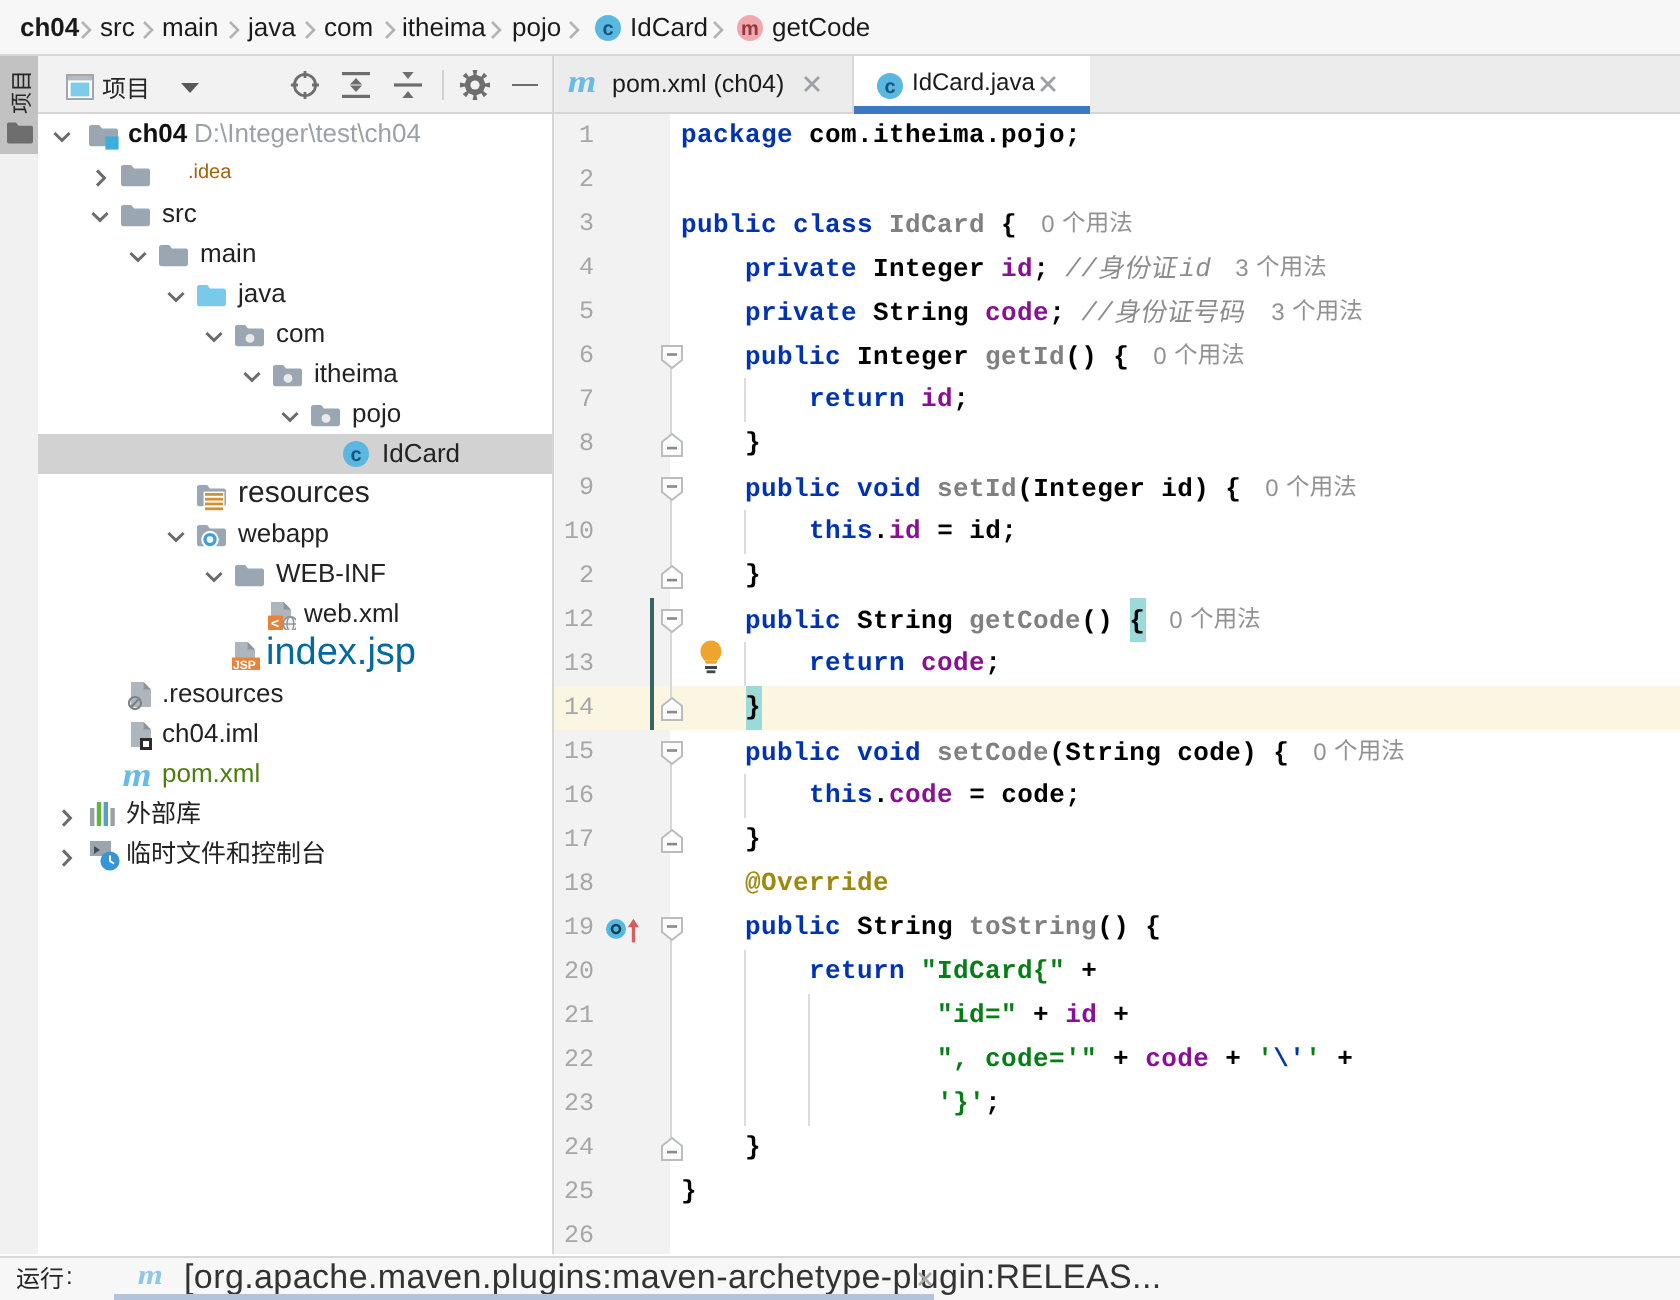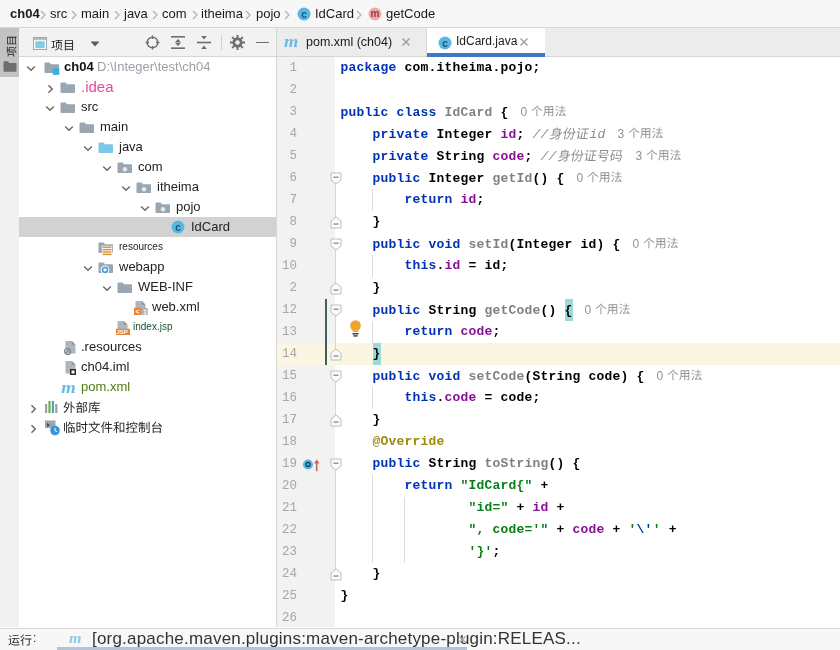--- a/index.html
+++ b/index.html
@@ -158,21 +158,21 @@
     <rect x="8.7" y="7.2" width="6.6" height="6.6" fill="#3daddc"></rect>
   </svg>
 <div class="abs" style="left:64px;top:57px;height:20px;line-height:20px;font-size:13px;color:#111;font-weight:bold;white-space:nowrap">ch04</div>
 <div class="abs" style="left:97px;top:57px;height:20px;line-height:20px;font-size:13px;color:#9aa1a8;white-space:nowrap">D:\Integer\test\ch04</div>
 <svg class="abs" style="left:46.5px;top:83.5px" width="7" height="10">
     <path d="M1.5 1.2 L5.2 5 L1.5 8.8" stroke="#6b6b6b" stroke-width="1.5" fill="none"></path>
   </svg>
 <svg class="abs" style="left:60px;top:80.5px" width="16" height="14">
     <path d="M0.5 2.6 C0.5 2 1 1.5 1.6 1.5 H5.6 l1.4 1.7 H13.9 c.6 0 1.1 .5 1.1 1.1 V11 c0 .6-.5 1.1-1.1 1.1 H1.6 C1 12.1 0.5 11.6 0.5 11 Z" fill="#9aa7b2"></path>
   </svg>
-<div class="abs" style="left:81px;top:77px;height:20px;line-height:20px;font-size:15px;color:#ec4899;white-space:nowrap">.idea</div>
+<div class="abs" style="left:94px;top:77px;height:20px;line-height:20px;font-size:10px;color:#a16207;white-space:nowrap">.idea</div>
 <svg class="abs" style="left:45px;top:105px" width="10" height="7">
     <path d="M1.2 1.5 L5 5.2 L8.8 1.5" stroke="#6b6b6b" stroke-width="1.5" fill="none"></path>
   </svg>
 <svg class="abs" style="left:60px;top:100.5px" width="16" height="14">
     <path d="M0.5 2.6 C0.5 2 1 1.5 1.6 1.5 H5.6 l1.4 1.7 H13.9 c.6 0 1.1 .5 1.1 1.1 V11 c0 .6-.5 1.1-1.1 1.1 H1.6 C1 12.1 0.5 11.6 0.5 11 Z" fill="#9aa7b2"></path>
   </svg>
 <div class="abs" style="left:81px;top:97px;height:20px;line-height:20px;font-size:13px;color:#222;white-space:nowrap">src</div>
 <svg class="abs" style="left:64px;top:125px" width="10" height="7">
     <path d="M1.2 1.5 L5 5.2 L8.8 1.5" stroke="#6b6b6b" stroke-width="1.5" fill="none"></path>
   </svg>
@@ -219,21 +219,21 @@
 <svg class="abs" style="left:98px;top:240.5px" width="16" height="17">
     <path d="M0.5 2.6 C0.5 2 1 1.5 1.6 1.5 H5.6 l1.4 1.7 H13.9 c.6 0 1.1 .5 1.1 1.1 V11 c0 .6-.5 1.1-1.1 1.1 H1.6 C1 12.1 0.5 11.6 0.5 11 Z" fill="#9aa7b2"></path>
     <rect x="3.8" y="4.8" width="10.4" height="10" fill="#fff"></rect>
     <g fill="#d78f35">
       <rect x="4.5" y="5.5" width="9" height="1.4"></rect>
       <rect x="4.5" y="7.9" width="9" height="1.4"></rect>
       <rect x="4.5" y="10.3" width="9" height="1.4"></rect>
       <rect x="4.5" y="12.7" width="9" height="1.4"></rect>
     </g>
   </svg>
-<div class="abs" style="left:119px;top:237px;height:20px;line-height:20px;font-size:10px;color:#222;white-space:nowrap">resources</div>
+<div class="abs" style="left:119px;top:237px;height:20px;line-height:20px;font-size:15px;color:#222;white-space:nowrap">resources</div>
 <svg class="abs" style="left:83px;top:265px" width="10" height="7">
     <path d="M1.2 1.5 L5 5.2 L8.8 1.5" stroke="#6b6b6b" stroke-width="1.5" fill="none"></path>
   </svg>
 <svg class="abs" style="left:98px;top:260.5px" width="16" height="14">
     <path d="M0.5 2.6 C0.5 2 1 1.5 1.6 1.5 H5.6 l1.4 1.7 H13.9 c.6 0 1.1 .5 1.1 1.1 V11 c0 .6-.5 1.1-1.1 1.1 H1.6 C1 12.1 0.5 11.6 0.5 11 Z" fill="#9aa7b2"></path>
     <circle cx="7" cy="8.8" r="4.4" fill="#fff"></circle>
     <circle cx="7" cy="8.8" r="2.5" fill="none" stroke="#3da0d8" stroke-width="1.7"></circle>
   </svg>
 <div class="abs" style="left:119px;top:257px;height:20px;line-height:20px;font-size:13px;color:#222;white-space:nowrap">webapp</div>
 <svg class="abs" style="left:102px;top:285px" width="10" height="7">
@@ -252,21 +252,21 @@
     <ellipse cx="11.2" cy="12" rx="1.7" ry="3.6" fill="none" stroke="#8d959c" stroke-width="0.7"></ellipse>
     <path d="M7.6 12 H14.8" stroke="#8d959c" stroke-width="0.7"></path>
   </svg>
 <div class="abs" style="left:152px;top:297px;height:20px;line-height:20px;font-size:13px;color:#222;white-space:nowrap">web.xml</div>
 <svg class="abs" style="left:116px;top:319.5px" width="14" height="15">
     <path d="M1.5 1 H7.8 L11.5 4.7 V13.5 H1.5 Z" fill="#aeb6bd"></path>
     <path d="M7.8 1 L11.5 4.7 H7.8 Z" fill="#8d959c"></path>
     <rect x="-3" y="8.8" width="18.5" height="7" rx="1.2" fill="#e8833a"></rect>
     <text x="6.2" y="14.3" font-size="6" font-weight="bold" fill="#fff" text-anchor="middle" font-family="Liberation Sans">JSP</text>
   </svg>
-<div class="abs" style="left:133px;top:317px;height:20px;line-height:20px;font-size:10px;color:#14532d;white-space:nowrap">index.jsp</div>
+<div class="abs" style="left:133px;top:317px;height:20px;line-height:20px;font-size:19px;color:#0369a1;white-space:nowrap">index.jsp</div>
 <svg class="abs" style="left:64px;top:339.5px" width="14" height="15">
     <path d="M1.5 1 H7.8 L11.5 4.7 V13.5 H1.5 Z" fill="#aeb6bd"></path>
     <path d="M7.8 1 L11.5 4.7 H7.8 Z" fill="#8d959c"></path>
     <circle cx="3.5" cy="11.5" r="3" fill="none" stroke="#7a828a" stroke-width="1.1"></circle>
     <path d="M1.4 13.6 L5.6 9.4" stroke="#7a828a" stroke-width="1.1"></path>
   </svg>
 <div class="abs" style="left:81px;top:337px;height:20px;line-height:20px;font-size:13px;color:#222;white-space:nowrap">.resources</div>
 <svg class="abs" style="left:64px;top:359.5px" width="14" height="15">
     <path d="M1.5 1 H7.8 L11.5 4.7 V13.5 H1.5 Z" fill="#aeb6bd"></path>
     <path d="M7.8 1 L11.5 4.7 H7.8 Z" fill="#8d959c"></path>

